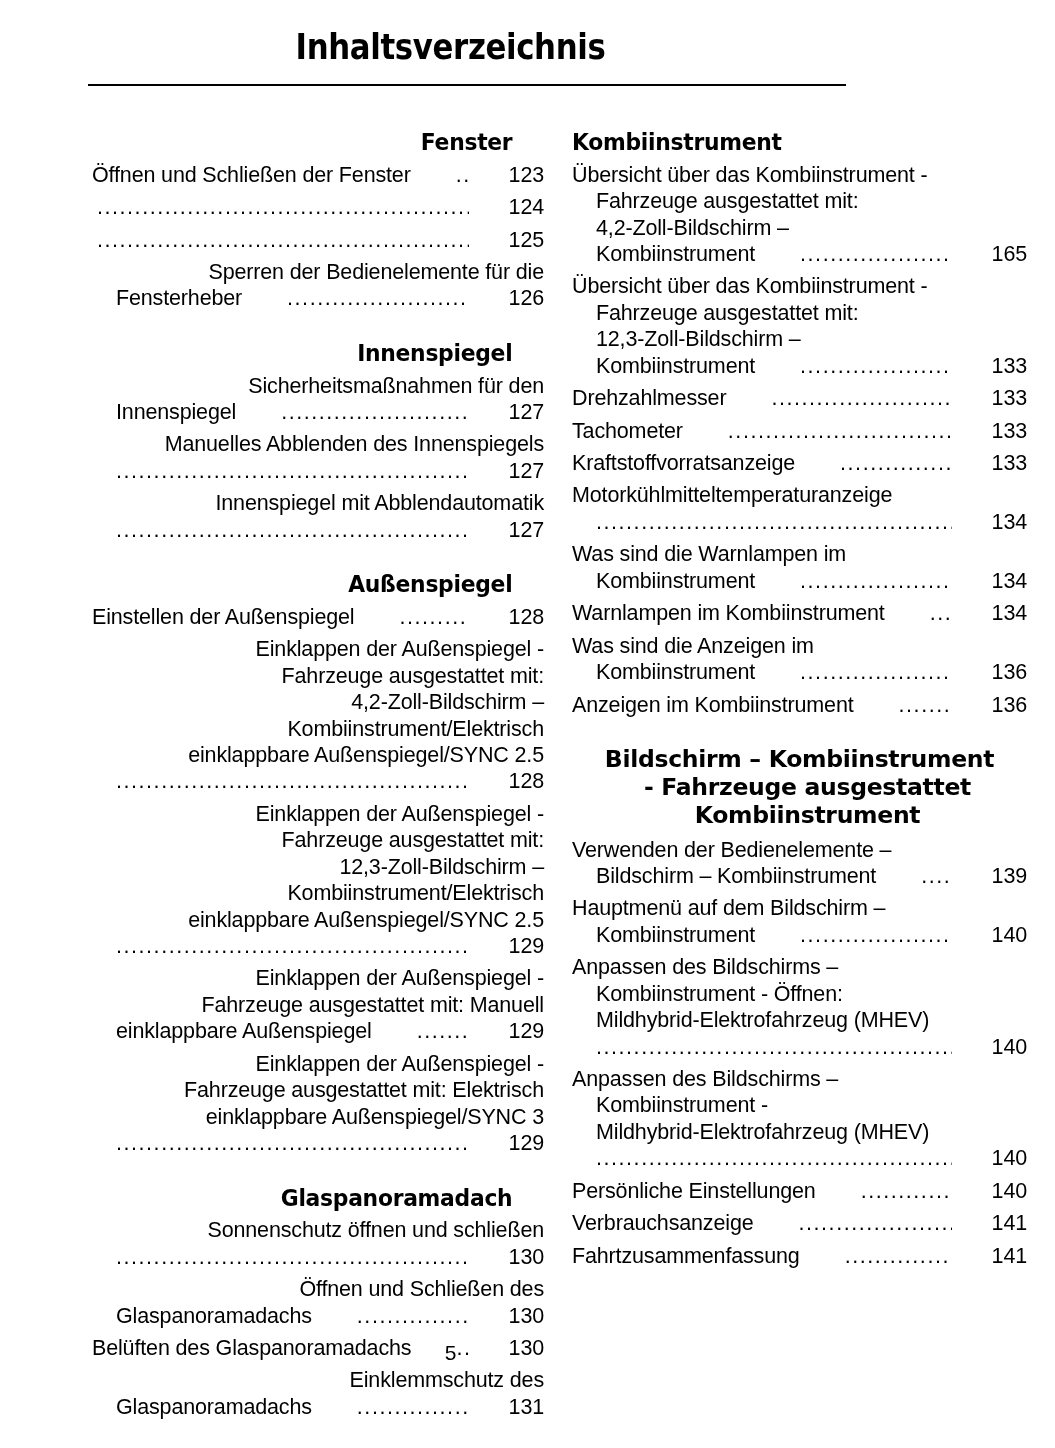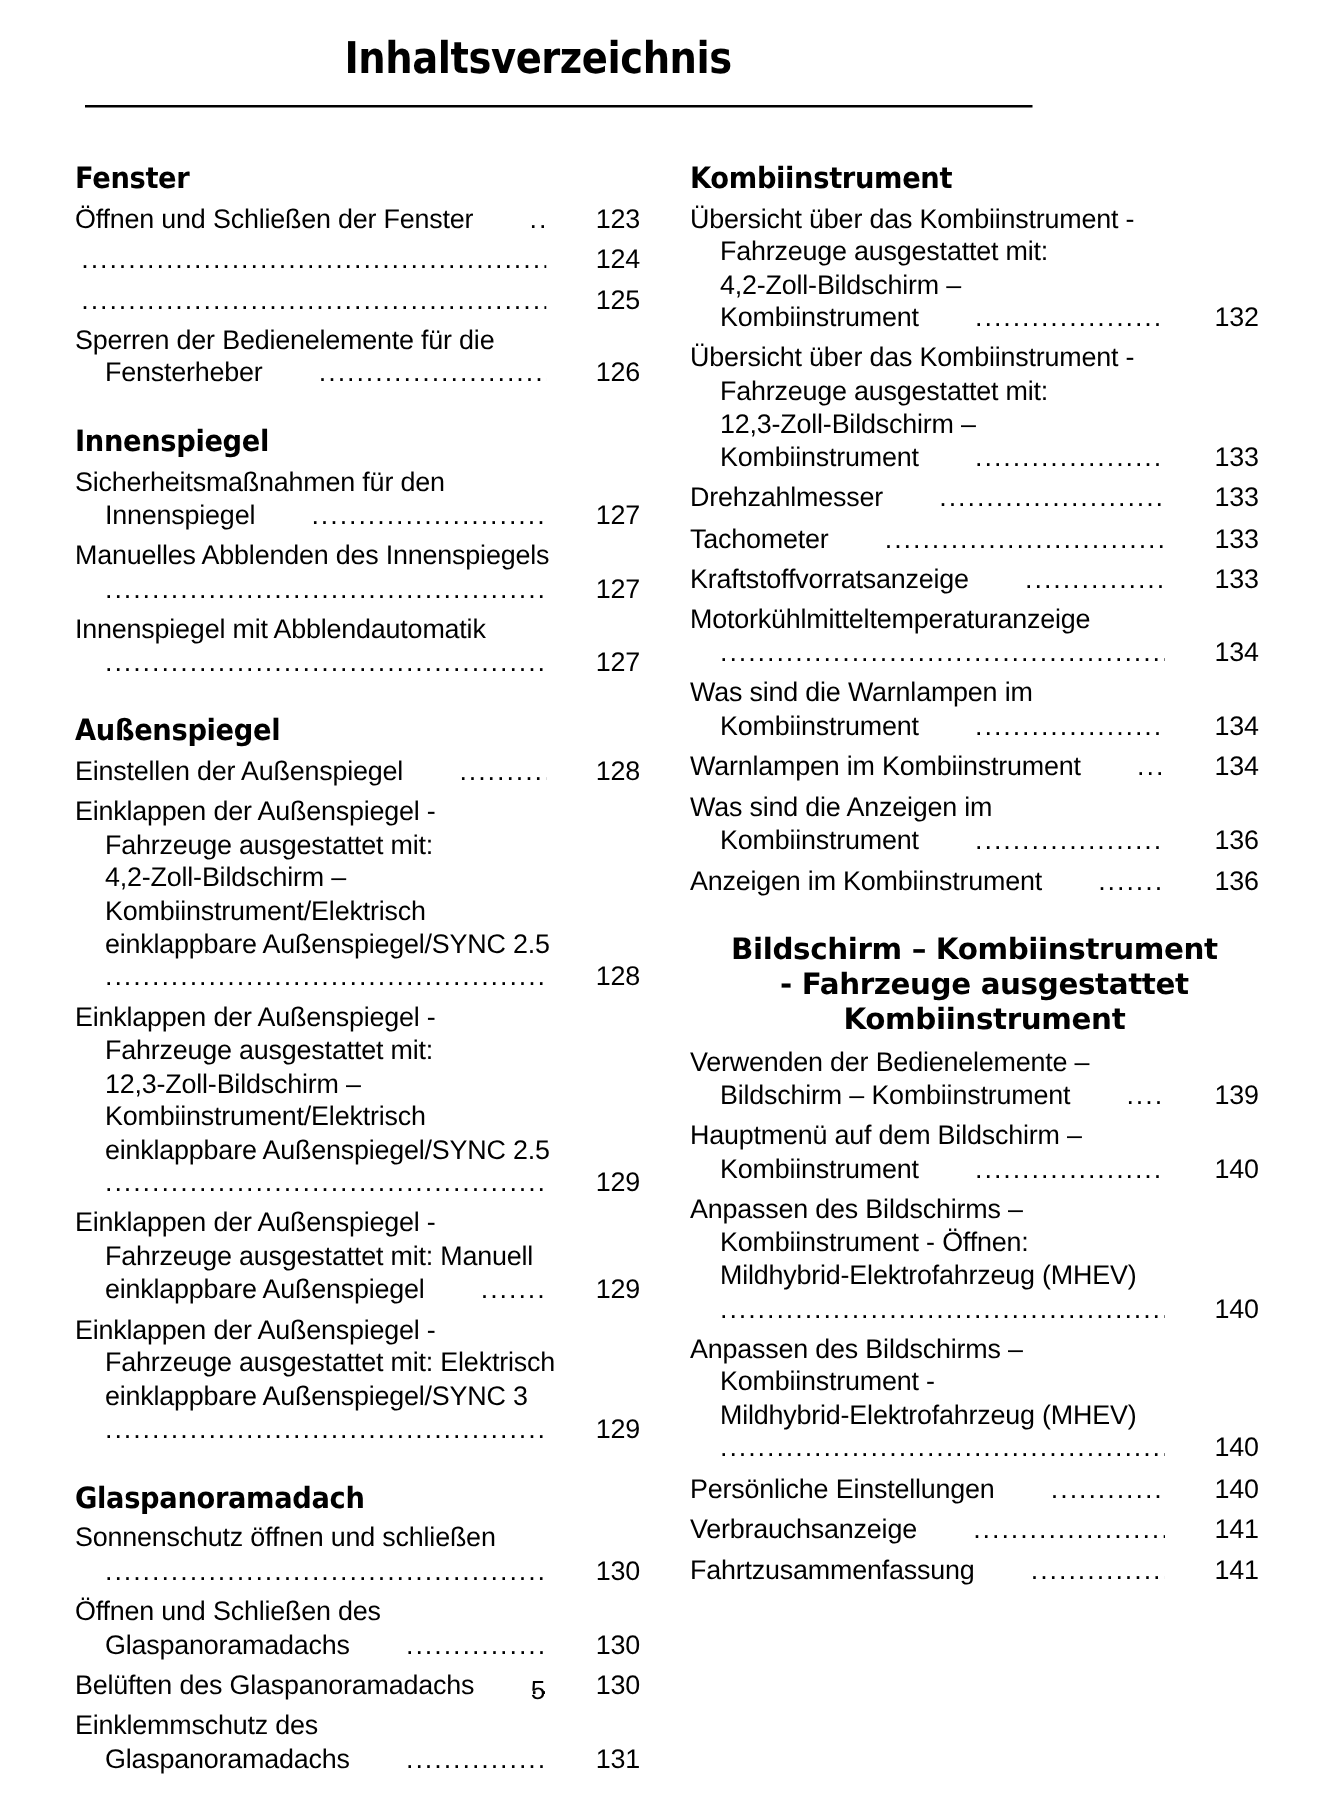--- a/index.html
+++ b/index.html
@@ -13,20 +13,21 @@
     font-family: "Liberation Sans", sans-serif;
     color: #000000;
     position: relative;
     overflow: hidden;
   }
   .page {
     position: relative;
     width: 861px;
     height: 1448px;
     box-sizing: border-box;
+    margin-left: 20px;
   }
 
   
   .doc-title {
     text-align: center;
     font-family: "DejaVu Sans", sans-serif;
     font-weight: bold;
     font-size: 35px;
     letter-spacing: -0.4px;
     transform: scaleX(0.88);
@@ -47,21 +48,21 @@
   .columns {
     position: absolute;
     top: 128px;
     left: 0;
     width: 1055px;
   }
   .col {
     position: absolute;
     top: 0;
   }
-  .col-left  { left: 60px;  width: 452px; }
+  .col-left  { left: 72px;  width: 452px; text-align: right; }
   .col-right { left: 552px; width: 455px; }
 
   
   .sec-head {
     font-family: "DejaVu Sans", sans-serif;
     font-weight: bold;
     font-size: 23.5px;
     letter-spacing: -0.3px;
     transform: scaleX(0.93);
     transform-origin: left center;
@@ -284,21 +285,21 @@
     <div class="col col-right">
         <div class="sec">
           <div class="sec-head">Kombiinstrument</div>
           <div class="entry">
             <div class="ln">Übersicht über das Kombiinstrument -</div>
             <div class="ln ind">Fahrzeuge ausgestattet mit:</div>
             <div class="ln ind">4,2-Zoll-Bildschirm –</div>
             <div class="lead-line ind">
               <span class="txt">Kombiinstrument</span>
               <span class="dots">........................................................................................................................................................................................................</span>
-              <span class="pg">132</span>
+              <span class="pg">165</span>
             </div>
           </div>
           <div class="entry">
             <div class="ln">Übersicht über das Kombiinstrument -</div>
             <div class="ln ind">Fahrzeuge ausgestattet mit:</div>
             <div class="ln ind">12,3-Zoll-Bildschirm –</div>
             <div class="lead-line ind">
               <span class="txt">Kombiinstrument </span>
               <span class="dots">........................................................................................................................................................................................................</span>
               <span class="pg">133</span>

